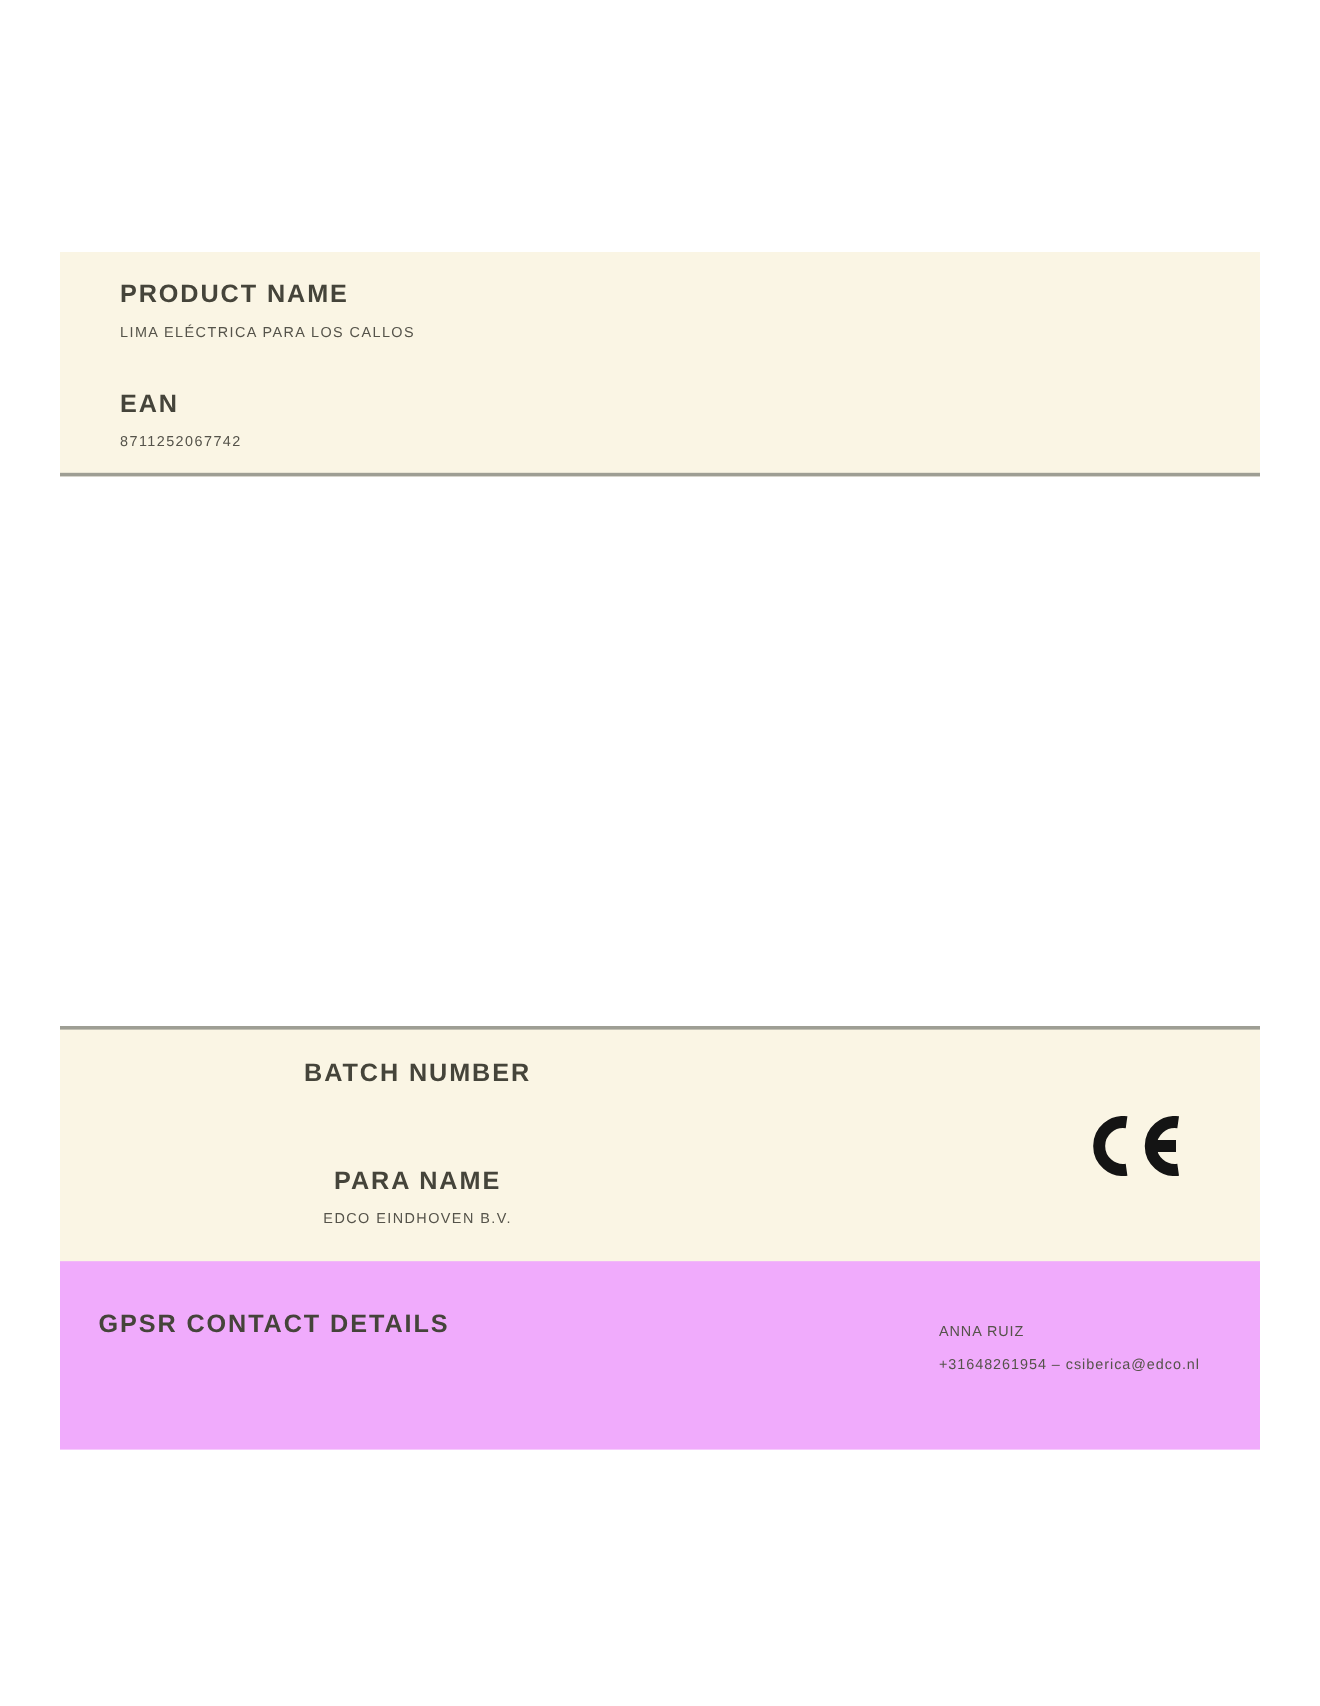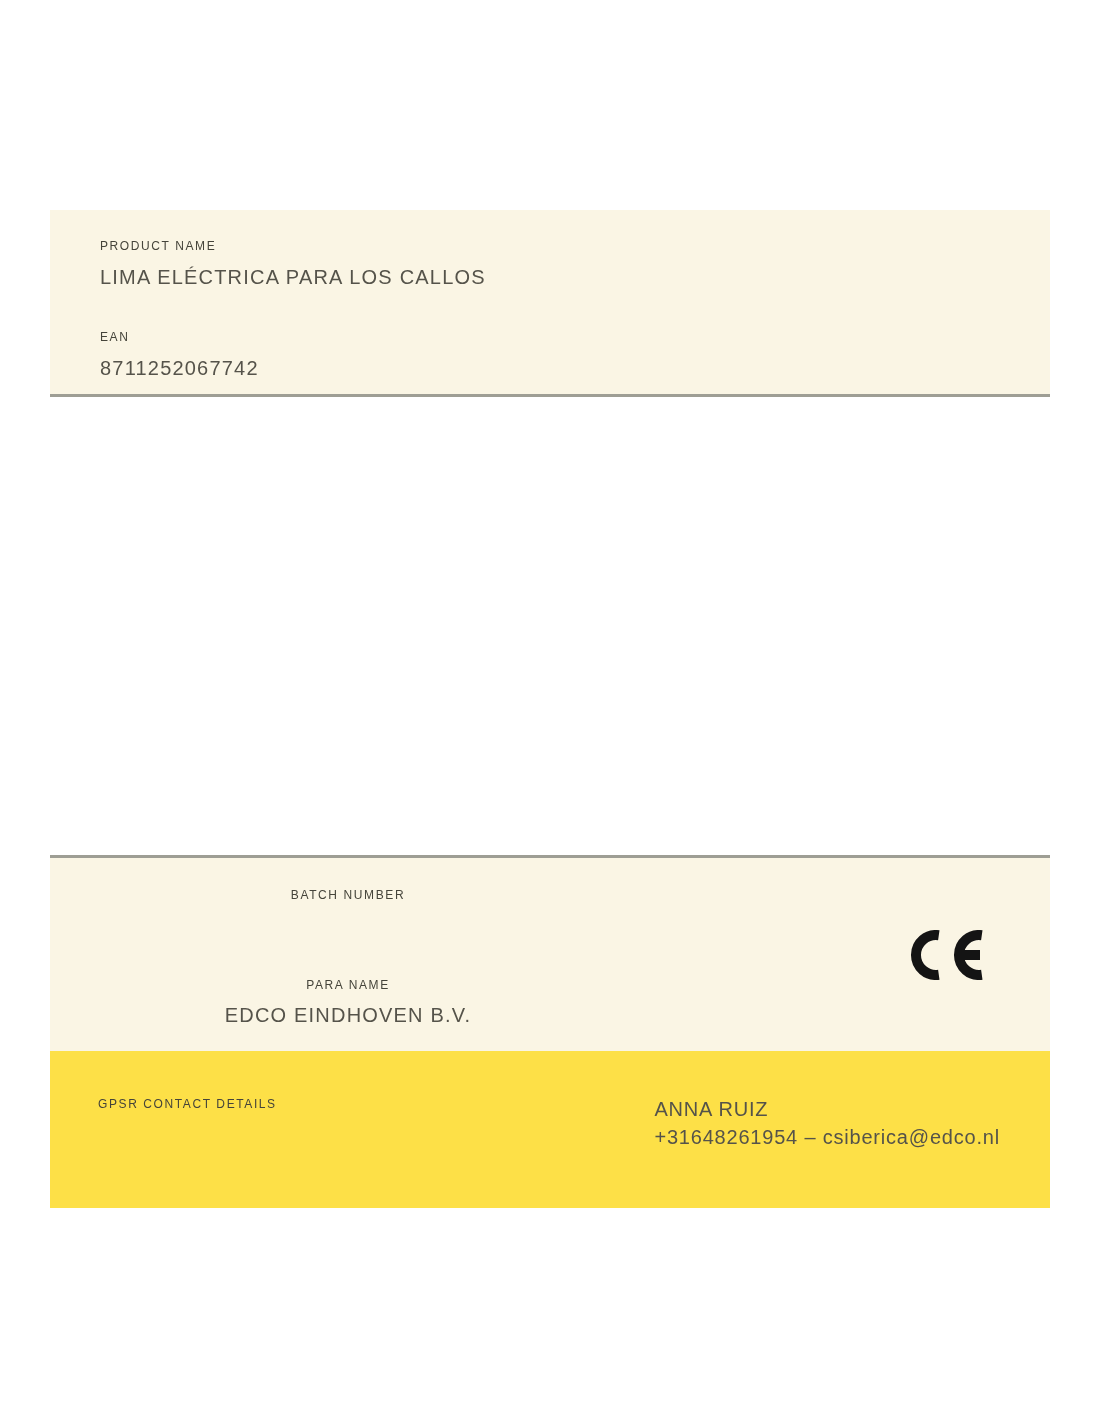--- a/index.html
+++ b/index.html
@@ -18,28 +18,28 @@
   }
   
   .product-card {
     top: 210px;
     height: 187px;
     background: #faf5e4;
     border-bottom: 3px solid #9e9e94;
     padding: 27px 50px 0 50px;
   }
   .lbl {
-    font-weight: normal;
-    font-size: 12px;
+    font-weight: bold;
+    font-size: 21px;
     line-height: 18px;
     letter-spacing: 1.6px;
     color: #45443a;
   }
   .val {
-    font-size: 20px;
+    font-size: 12px;
     line-height: 18px;
     letter-spacing: 1.2px;
     color: #55534a;
   }
   .product-card .lbl { margin-bottom: 13px; }
   .field-gap { height: 42px; }
   
   .trace-card {
     top: 855px;
     height: 248px;
@@ -62,22 +62,22 @@
     position: absolute;
     left: 857px;
     top: 72px;
     width: 77px;
     height: 50px;
   }
   
   .gpsr-card {
     top: 1051px;
     height: 157px;
-    background: #fde047;
-    padding: 44px 50px 0 48px;
+    background: #f0abfc;
+    padding: 44px 50px 0 32px;
     display: flex;
     justify-content: space-between;
     align-items: flex-start;
   }
   .gpsr-right {
     text-align: left;
     line-height: 28px;
   }
   .gpsr-right .val { line-height: 28px; letter-spacing: 0.8px; }
 </style>

